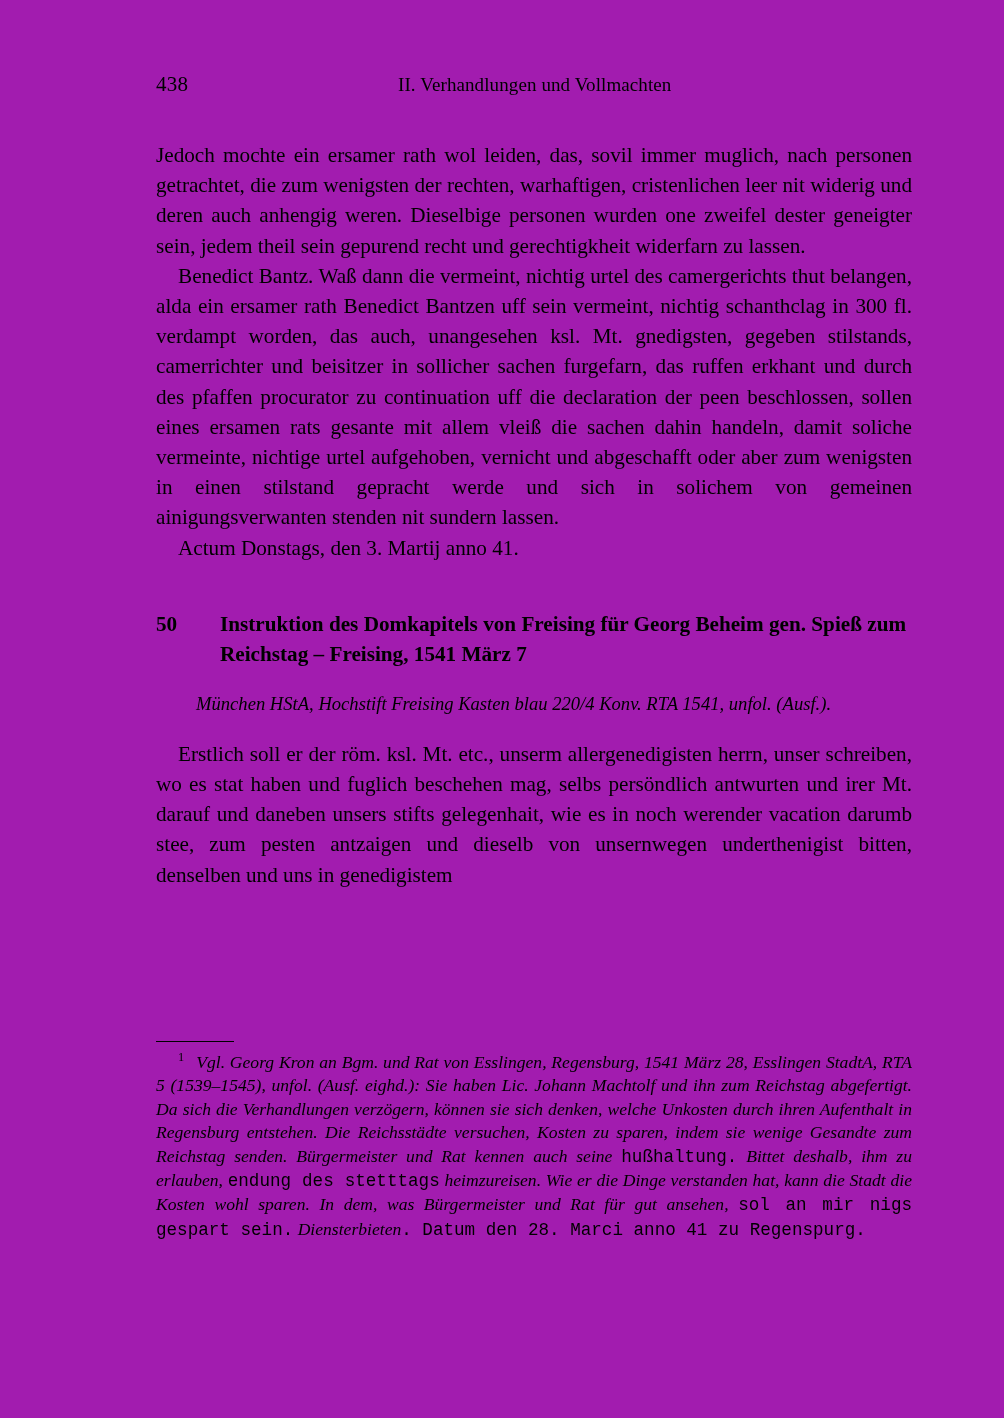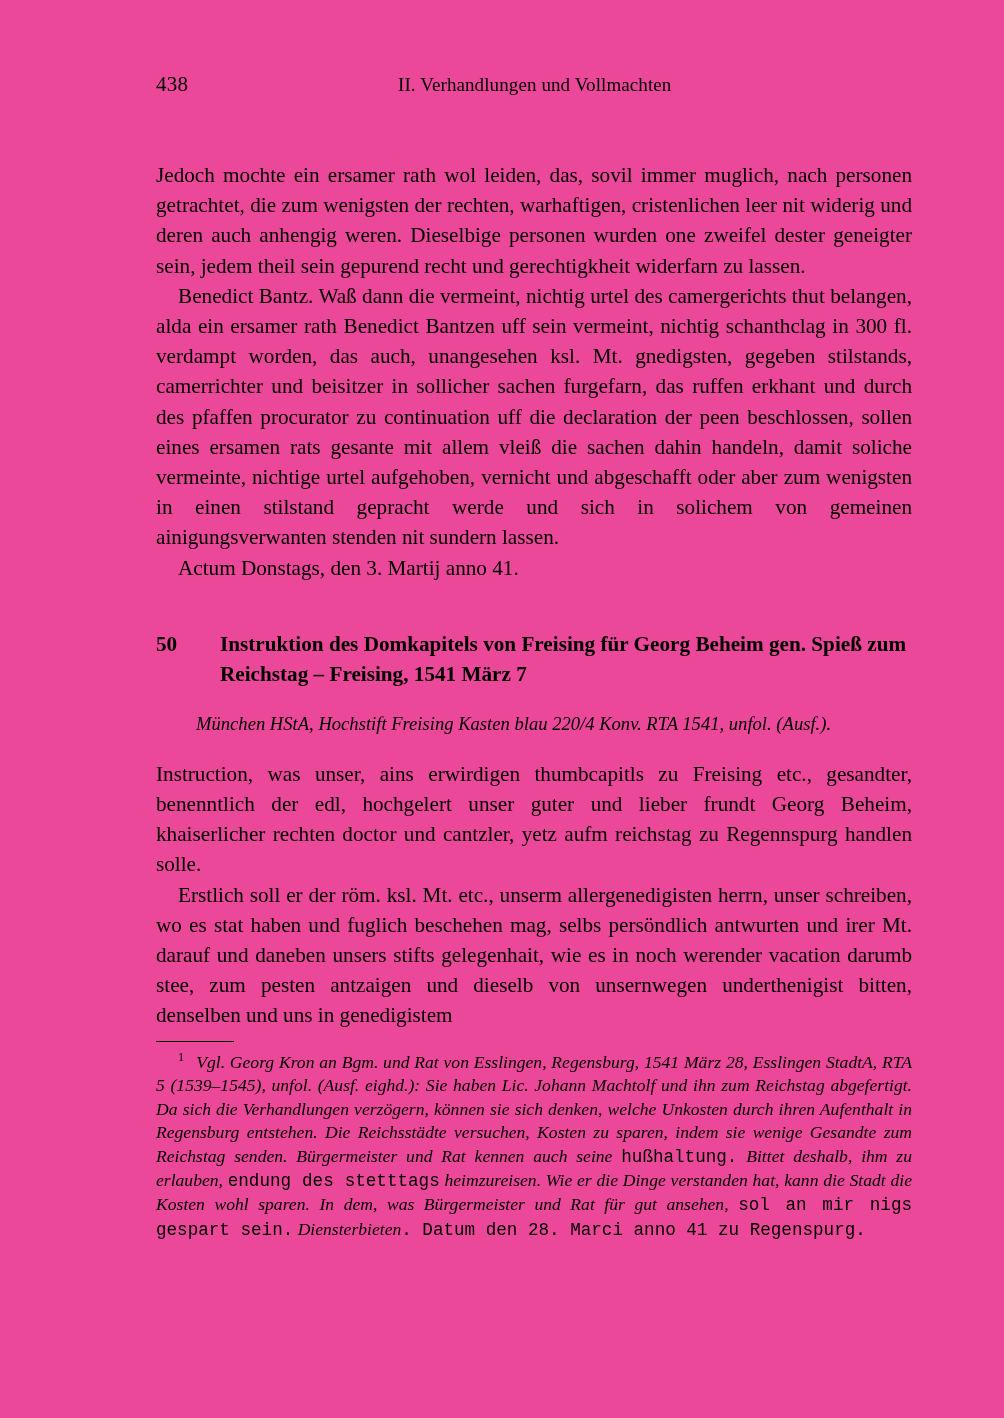--- a/index.html
+++ b/index.html
@@ -5,21 +5,21 @@
   html, body {
     margin: 0;
     padding: 0;
     background: #ffffff;
   }
 
   .page {
     position: relative;
     width: 1004px;
     height: 1418px;
-    background: #ec4899;
+    background: #a21caf;
     color: #000000;
     font-family: "Liberation Serif", "DejaVu Serif", serif;
     overflow: hidden;
     box-sizing: border-box;
   }
 
   .content {
     position: absolute;
     left: 156px;
     top: 0;
@@ -44,21 +44,21 @@
   .head-title {
     position: absolute;
     left: 242px;
     top: 75px;
     font-size: 19px;
     letter-spacing: 0.1px;
   }
 
   
   .body-block {
-    margin-top: 40px;
+    margin-top: 20px;
   }
 
   p.para {
     margin: 0;
     font-size: 21.2px;
     line-height: 30.2px;
     text-align: justify;
     text-justify: inter-word;
     hyphens: manual;
     -webkit-hyphens: manual;
@@ -171,21 +171,20 @@
 
     <div class="section-heading">
       <span class="sec-num">50</span>
       <span class="sec-title">Instruktion des Domkapitels von Freising für Georg Beheim gen. Spieß zum Reichstag – Freising, 1541 März 7</span>
     </div>
 
     <div class="source-note">München HStA, Hochstift Freising Kasten blau 220/4 Konv. RTA 1541, unfol. (Ausf.).</div>
 
     <div class="instruction-body">
 
-      <p class="para">Instruction, was unser, ains erwirdigen thumbcapitls zu Freising etc., gesandter, benenntlich der edl, hochgelert unser guter und lieber frundt Georg Beheim, khaiserlicher rechten doctor und cantzler, yetz aufm reichstag zu Regennspurg handlen solle.</p>
 
       <p class="para indent">Erstlich soll er der röm. ksl. Mt. etc., unserm allergenedigisten herrn, unser schreiben, wo es stat haben und fuglich beschehen mag, selbs persöndlich antwurten und irer Mt. darauf und daneben unsers stifts gelegenhait, wie es in noch werender vacation darumb stee, zum pesten antzaigen und dieselb von unsernwegen underthenigist bitten, denselben und uns in genedigistem</p>
 
     </div>
 
   </div>
 
   <div class="footnotes">
     <div class="fn-rule"></div>
     <p class="footnote">

